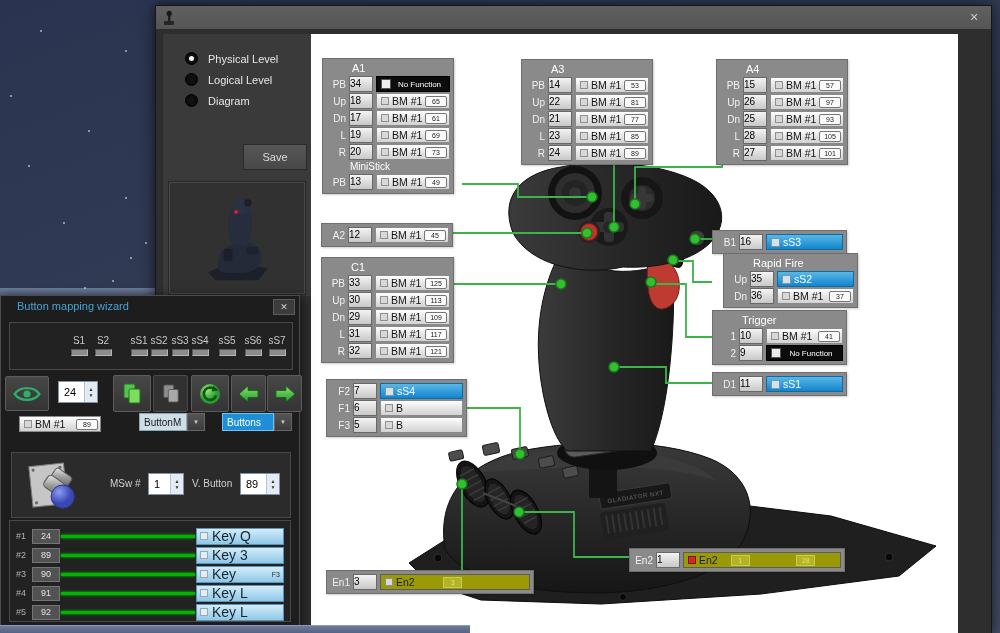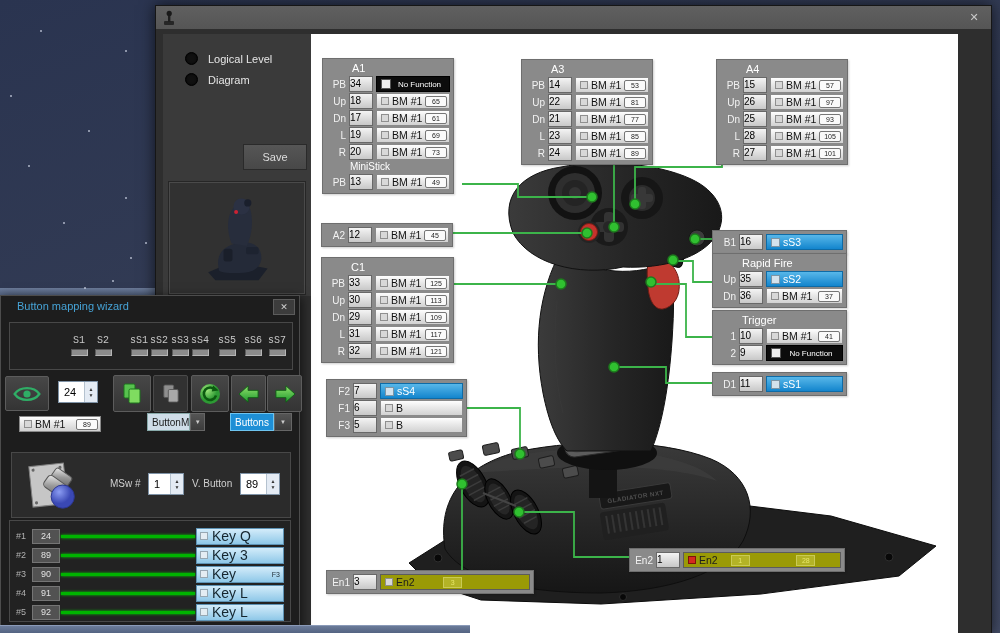--- a/index.html
+++ b/index.html
@@ -50,34 +50,34 @@
     font-size:7px;line-height:9px;text-align:center;color:#e6e668;}
   
   #wizard{position:absolute;left:0;top:295px;width:300px;height:336px;background:#1d1d1d;border:1px solid #4c4c4c;box-sizing:border-box;box-shadow:2px 2px 10px rgba(0,0,0,.6);}
   .wiz-title{height:20px;display:flex;align-items:center;}
   .wiz-title-text{color:#46a3d6;font-size:11px;margin-left:8px;padding-left:8px;}
   .wiz-close{margin-left:auto;margin-right:4px;margin-top:2px;width:20px;height:14px;background:#3c3c3c;border:1px solid #5c5c5c;
     color:#cfcfcf;font-size:9px;text-align:center;line-height:14px;}
   .wiz-panel{position:absolute;border:1px solid #484848;background:#222;}
   #wiz-ind{left:8px;top:26px;width:282px;height:46px;}
   .ind-item{position:absolute;width:24px;text-align:center;}
-  .ind-label{color:#c8c8c8;font-size:10px;font-family:Liberation Mono, monospace;}
+  .ind-label{color:#c8c8c8;font-size:10px;}
   .ind-led{width:15px;height:5px;margin:3px auto 0;background:#8c8c8c;border-top:1px solid #5a5a5a;border-left:1px solid #5a5a5a;
     border-right:1px solid #b5b5b5;border-bottom:1px solid #b5b5b5;}
   .tbtn{position:absolute;background:linear-gradient(#474747,#343434);border:1px solid #5c5c5c;border-radius:2px;
     display:flex;align-items:center;justify-content:center;}
   .tbtn.disabled{background:#313131;border-color:#4a4a4a;}
   .spin{position:absolute;height:20px;background:#fff;border:1px solid #7f93a7;display:flex;}
   .spin-val{flex:1;font-size:11px;color:#000;line-height:20px;padding-left:5px;}
   .spin-arrows{width:12px;background:#e4ebf4;border-left:1px solid #b5c2cf;display:flex;flex-direction:column;
     align-items:center;justify-content:center;color:#333;font-size:5px;line-height:6px;}
   .bm-mini{position:absolute;height:14px;background:linear-gradient(#fefefe,#e9e9e9 45%,#d2d2d2);border:1px solid #8a8a8a;
     display:flex;align-items:center;}
   .dd{position:absolute;height:18px;display:flex;}
-  .dd-field{flex:1;background:#cfdde8;color:#1a1a1a;font-size:10px;line-height:18px;padding-left:4px;border:1px solid #8aa;margin-left:8px;}
+  .dd-field{flex:1;background:#cfdde8;color:#1a1a1a;font-size:10px;line-height:18px;padding-left:4px;border:1px solid #8aa;}
   .dd.sel .dd-field{background:#1e8fd6;color:#fff;border-color:#6ec4ef;}
   .dd-arrow{width:16px;background:linear-gradient(#545454,#3c3c3c);border:1px solid #666;color:#ccc;font-size:6px;
     display:flex;align-items:center;justify-content:center;}
   .wiz-heading{position:absolute;left:0;top:138px;width:100%;text-align:center;color:#f2f2f2;font-size:12px;font-weight:bold;}
   #wiz-sub{left:10px;top:156px;width:278px;height:64px;background:#2b2b2b;}
   .sub-label{position:absolute;color:#cfcfcf;font-size:10px;}
   #wiz-map{left:8px;top:224px;width:282px;height:102px;padding-top:7px;box-sizing:border-box;}
   .map-row{display:flex;align-items:center;height:16px;margin:0 6px 3px 6px;}
   .map-idx{width:16px;color:#b0b0b0;font-size:9px;flex:none;}
   .map-num{width:26px;height:13px;flex:none;background:#525252;border:1px solid #757575;color:#e2e2e2;font-size:9px;
@@ -101,20 +101,24 @@
     <svg width="14" height="16" viewBox="0 0 14 16">
       <rect x="2" y="11" width="10" height="4" rx="1" fill="#262626"></rect>
       <rect x="6" y="4" width="2.4" height="8" fill="#1f1f1f"></rect>
       <circle cx="7.2" cy="3.4" r="2.6" fill="#191919"></circle>
     </svg>
     <span class="tb-close">✕</span>
   </div>
 
   <div id="left-panel">
     <div id="radio-group" style="padding-top:14px;">
+          <div class="radio-row">
+            <span class="radio sel"></span>
+            <span class="radio-label">Physical Level</span>
+          </div>
           <div class="radio-row">
             <span class="radio"></span>
             <span class="radio-label">Logical Level</span>
           </div>
           <div class="radio-row">
             <span class="radio"></span>
             <span class="radio-label">Diagram</span>
           </div>
         </div>
     <button id="save-btn">Save</button>
@@ -528,21 +532,21 @@
           <div class="iotable" style="left: 401px; top: 196px; width: 127px;">
             <div class="tbl-row">
               <span class="tbl-label">B1</span>
               <div class="numcell">16</div>
               <div class="bar bar-blue">
                 <span class="chk"></span>
                 <span class="bar-text">sS3</span>
               </div>
             </div>
           </div>
-          <div class="iotable" style="left: 401px; top: 219px; width: 127px;">
+          <div class="iotable" style="left: 412px; top: 219px; width: 127px;">
             <div class="tbl-title">Rapid Fire</div>
             <div class="tbl-row">
               <span class="tbl-label">Up</span>
               <div class="numcell">35</div>
               <div class="bar bar-blue">
                 <span class="chk"></span>
                 <span class="bar-text">sS2</span>
               </div>
             </div>
             <div class="tbl-row">

